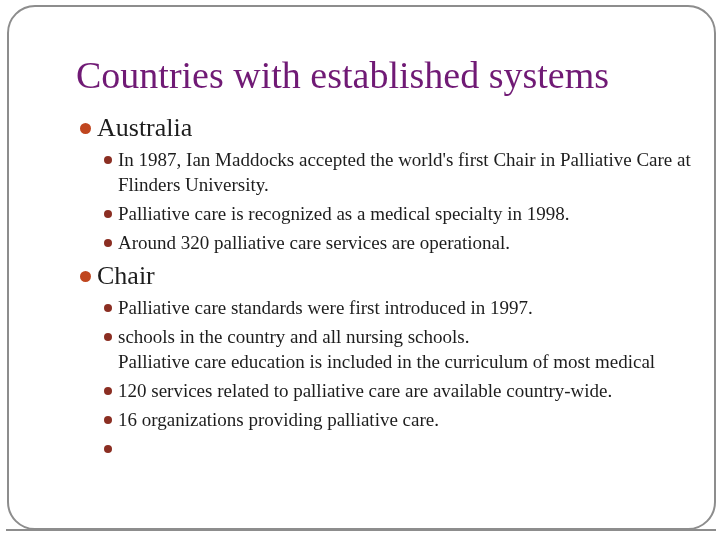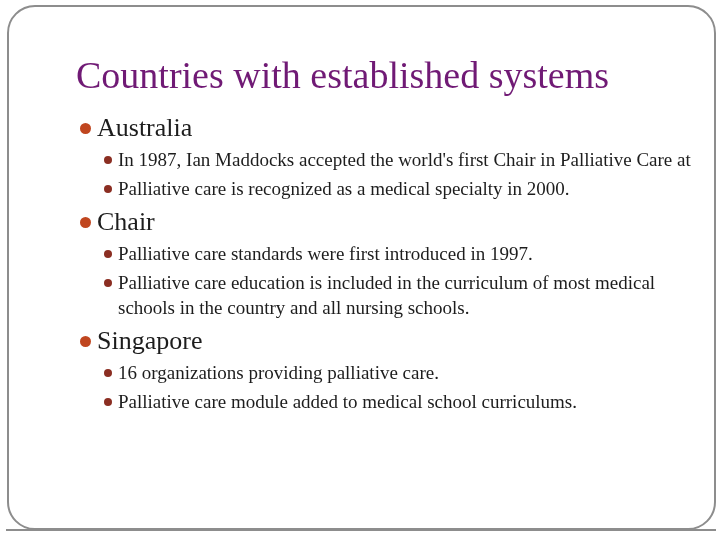--- a/index.html
+++ b/index.html
@@ -109,68 +109,74 @@
     <div class="section">
       <div class="heading-row">
         <span class="b1"></span>
         <span class="heading-text">Australia</span>
       </div>
       <div class="sub-list">
         <div class="sub-item">
           <span class="b2"></span>
           <div class="sub-text">
             <div class="line">In 1987, Ian Maddocks accepted the world's first Chair in Palliative Care at</div>
+            <div class="line">Flinders University.</div>
           </div>
         </div>
         <div class="sub-item">
           <span class="b2"></span>
           <div class="sub-text">
-            <div class="line">Palliative care is recognized as a medical specialty in 2000.</div>
+            <div class="line">Palliative care is recognized as a medical specialty in 1998.</div>
+          </div>
+        </div>
+        <div class="sub-item">
+          <span class="b2"></span>
+          <div class="sub-text">
+            <div class="line">Around 320 palliative care services are operational.</div>
           </div>
         </div>
       </div>
     </div>
 
     <div class="section">
       <div class="heading-row">
         <span class="b1"></span>
         <span class="heading-text">Chair</span>
       </div>
       <div class="sub-list">
         <div class="sub-item">
           <span class="b2"></span>
           <div class="sub-text">
             <div class="line">Palliative care standards were first introduced in 1997.</div>
           </div>
         </div>
         <div class="sub-item">
           <span class="b2"></span>
           <div class="sub-text">
+            <div class="line">schools in the country and all nursing schools.</div>
             <div class="line">Palliative care education is included in the curriculum of most medical</div>
-            <div class="line">schools in the country and all nursing schools.</div>
+          </div>
+        </div>
+        <div class="sub-item">
+          <span class="b2"></span>
+          <div class="sub-text">
+            <div class="line">120 services related to palliative care are available country-wide.</div>
           </div>
         </div>
       </div>
     </div>
 
     <div class="section">
-      <div class="heading-row">
-        <span class="b1"></span>
-        <span class="heading-text">Singapore</span>
-      </div>
       <div class="sub-list">
         <div class="sub-item">
           <span class="b2"></span>
           <div class="sub-text">
             <div class="line">16 organizations providing palliative care.</div>
           </div>
         </div>
         <div class="sub-item">
           <span class="b2"></span>
-          <div class="sub-text">
-            <div class="line">Palliative care module added to medical school curriculums.</div>
-          </div>
         </div>
       </div>
     </div>
 
   </div>
 </div>
 
 </body></html>

